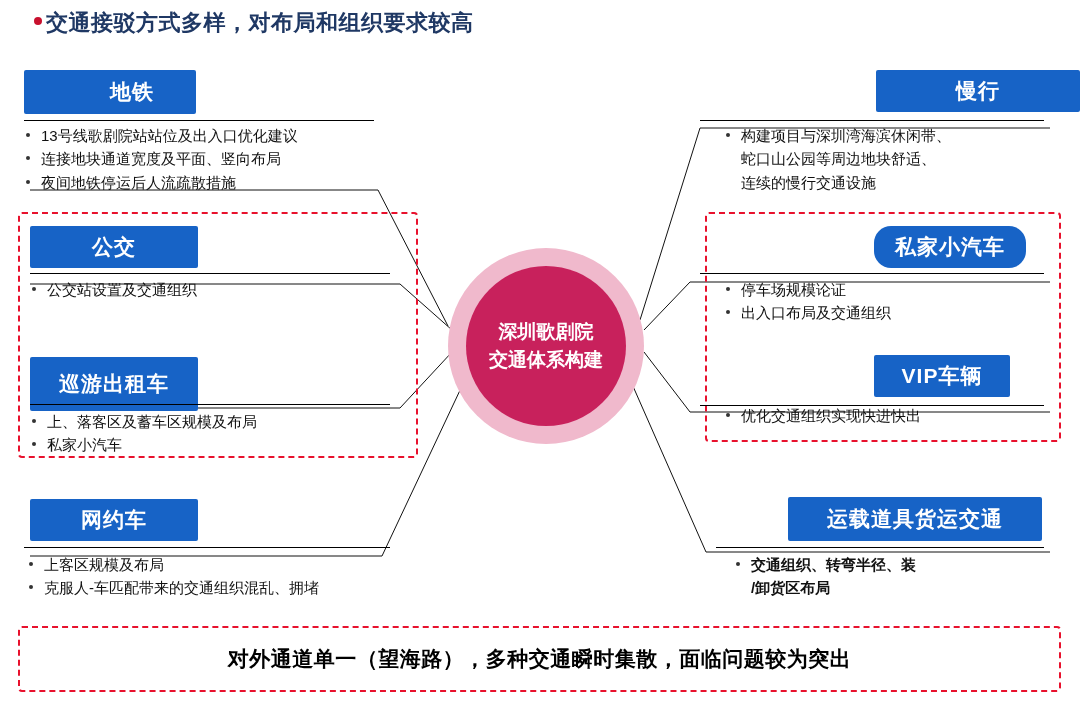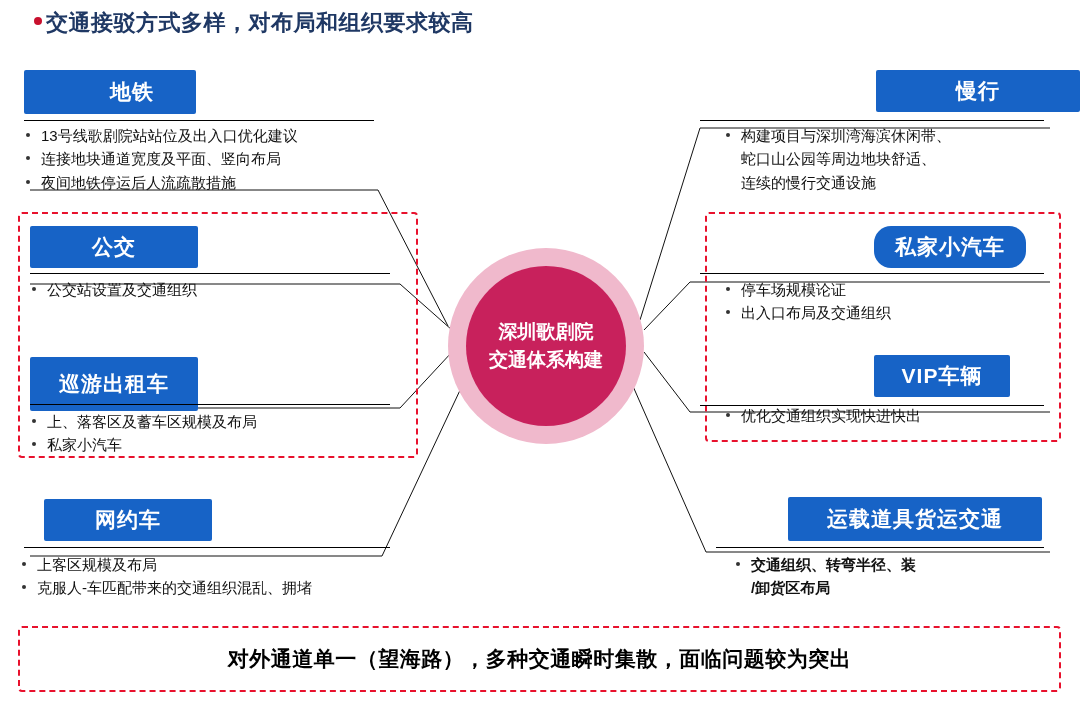--- a/index.html
+++ b/index.html
@@ -188,23 +188,23 @@
     <div>公交站设置及交通组织</div>
   </div>
 
   <div class="node-label" style="left:30px; top:357px; width:168px; height:54px;">巡游出租车</div>
   <div class="node-rule" style="left:30px; top:404px; width:360px;"></div>
   <div class="node-items" style="left:30px; top:410px; width:380px;">
     <div>上、落客区及蓄车区规模及布局</div>
     <div>私家小汽车</div>
   </div>
 
-  <div class="node-label" style="left:30px; top:499px; width:168px; height:42px;margin-left:14px;">网约车</div>
+  <div class="node-label" style="left:30px; top:499px; width:168px; height:42px;">网约车</div>
   <div class="node-rule" style="left:24px; top:547px; width:366px;"></div>
-  <div class="node-items" style="left:20px; top:553px; width:420px;">
+  <div class="node-items" style="left:27px; top:553px; width:420px;">
     <div>上客区规模及布局</div>
     <div>克服人-车匹配带来的交通组织混乱、拥堵</div>
   </div>
 
   <div class="node-label" style="left:876px; top:70px; width:204px; height:42px;">慢行</div>
   <div class="node-rule" style="left:700px; top:120px; width:344px;"></div>
   <div class="node-items" style="left:724px; top:124px; width:330px;">
     <div>构建项目与深圳湾海滨休闲带、
 蛇口山公园等周边地块舒适、
 连续的慢行交通设施</div>

